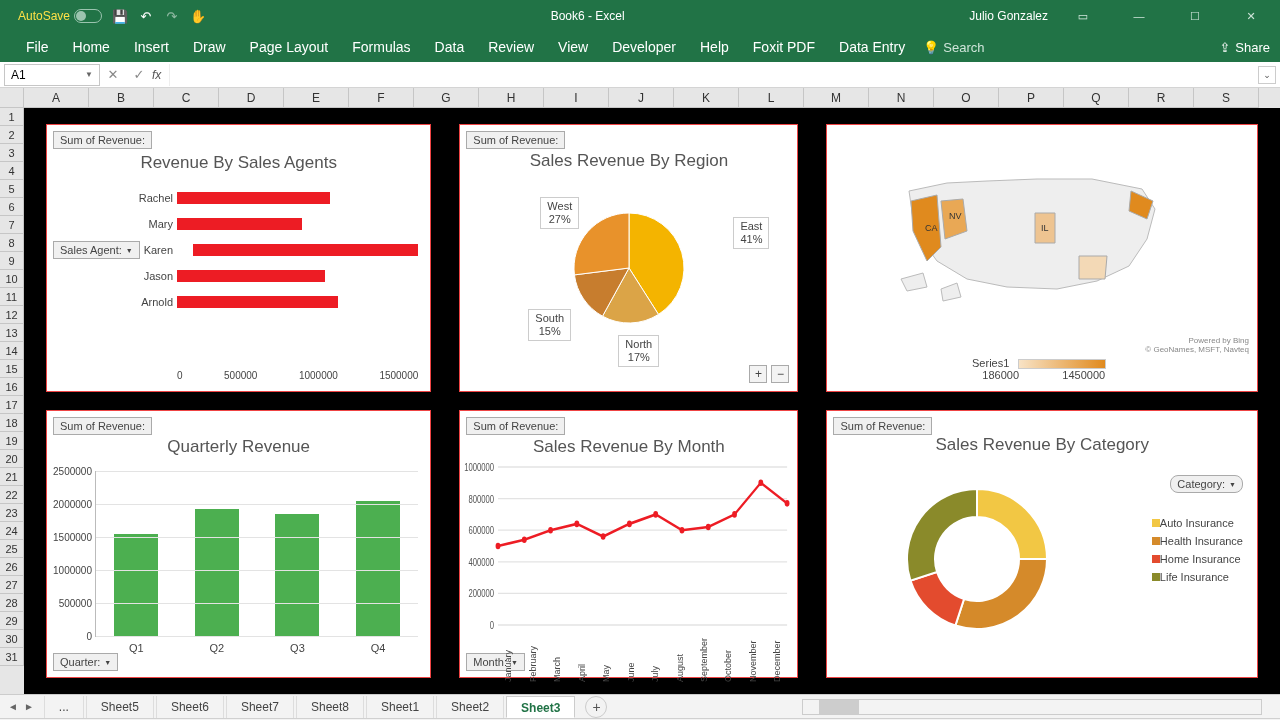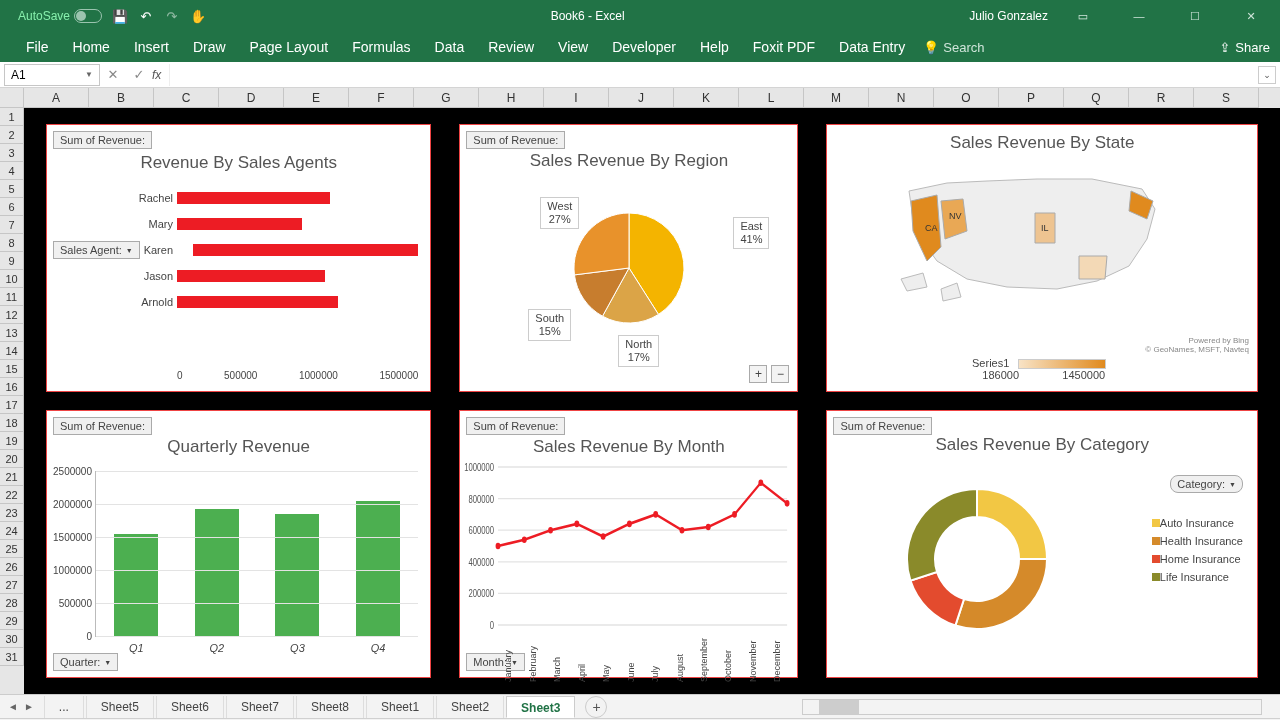--- a/index.html
+++ b/index.html
@@ -1,20 +1,20 @@
 <!DOCTYPE html>
 <html><head>
 <meta charset="utf-8">
 <style>
 * { margin: 0; padding: 0; box-sizing: border-box; font-family: 'Segoe UI', Arial, sans-serif; }
 body { background: #fff; overflow: hidden; width: 1280px; height: 720px; position: relative; }
 
 .titlebar { height: 32px; background: #217346; color: #fff; display: flex; align-items: center; font-size: 12px; }
 .titlebar .left { display: flex; align-items: center; gap: 10px; padding-left: 18px; }
-.autosave { display: flex; align-items: center; gap: 4px; color: #86efac; }
+.autosave { display: flex; align-items: center; gap: 4px; color: #fde047; }
 .autosave-toggle { width: 28px; height: 14px; border: 1px solid #9bc4af; border-radius: 8px; position: relative; }
 .autosave-toggle::after { content: ""; position: absolute; left: 1px; top: 1px; width: 10px; height: 10px; border-radius: 50%; background: #9bc4af; }
 .qat-icon { width: 16px; height: 16px; display: inline-flex; align-items: center; justify-content: center; color: #fff; font-size: 13px; }
 .titlebar .center { flex: 1; text-align: center; color: #fff; }
 .titlebar .right { display: flex; align-items: center; gap: 14px; padding-right: 8px; }
 .win-btn { width: 42px; height: 32px; display: flex; align-items: center; justify-content: center; color: #cfe5da; font-size: 11px; }
 
 .ribbon { height: 30px; background: #217346; display: flex; align-items: center; color: #fff; font-size: 14px; padding-left: 14px; gap: 0; }
 .ribbon-tab { padding: 0 12px; height: 30px; display: flex; align-items: center; cursor: pointer; }
 .ribbon .tell { display: flex; align-items: center; gap: 4px; margin-left: 6px; color: #cfe5da; font-size: 13px; }
@@ -52,21 +52,21 @@
 .pie-label { position: absolute; border: 1px solid #ccc; padding: 2px 6px; font-size: 11px; text-align: center; background: #fff; line-height: 1.2; }
 .zoom-btns { position: absolute; right: 8px; bottom: 8px; display: flex; gap: 4px; }
 .zoom-btns div { width: 18px; height: 18px; border: 1px solid #aaa; background: #f3f3f3; text-align: center; line-height: 16px; font-size: 12px; }
 
 
 .colchart { position: absolute; left: 48px; right: 12px; top: 60px; bottom: 40px; border-left: 1px solid #bbb; border-bottom: 1px solid #bbb; }
 .colchart .grid { position: absolute; left: 0; right: 0; border-top: 1px solid #e3e3e3; }
 .colchart .ytick { position: absolute; left: -52px; width: 48px; text-align: right; font-size: 10px; transform: translateY(-50%); }
 .colchart .bars { position: absolute; inset: 0; display: flex; justify-content: space-around; align-items: flex-end; }
 .colchart .bar { width: 44px; background: #4caf50; }
-.colchart .xcat { position: absolute; bottom: -18px; left: 0; right: 0; display: flex; justify-content: space-around; font-size: 11px; font-style: italic; }
+.colchart .xcat { position: absolute; bottom: -18px; left: 0; right: 0; display: flex; justify-content: space-around; font-size: 11px; }
 
 
 .linechart { position: absolute; left: 38px; right: 10px; top: 56px; bottom: 52px; }
 .linechart .xlabels { position: absolute; left: 0; right: 0; bottom: -52px; display: flex; justify-content: space-between; }
 .linechart .xlabels span { font-size: 9px; transform: rotate(-90deg); transform-origin: center; width: 20px; text-align: left; white-space: nowrap; }
 
 
 .donut-wrap { position: absolute; left: 70px; top: 56%; transform: translateY(-50%); }
 .legend { position: absolute; right: 14px; top: 100px; font-size: 11px; }
 .legend-item { display: flex; align-items: center; margin: 6px 0; }
@@ -266,21 +266,20 @@
       <div class="pie-label" style="left:158px; bottom:24px;">North<br>17%</div>
       <div class="pie-label" style="left:68px; bottom:50px;">South<br>15%</div>
       <div class="pie-label" style="left:80px; top:72px;">West<br>27%</div>
       <div class="zoom-btns">
         <div>+</div>
         <div>−</div>
       </div>
     </div>
 
     <div class="panel">
-      <div class="chart-title" style="margin-top:8px;">Sales Revenue By State</div>
       <div class="map-wrap">
         <svg width="280" height="150" viewBox="0 0 280 150">
           <path d="M12 30 L50 22 L90 20 L140 18 L195 18 L245 28 L258 48 L250 78 L232 105 L200 120 L160 128 L110 126 L70 118 L40 100 L18 70 Z" fill="#eee" stroke="#bbb"></path>
           <path d="M14 40 L40 34 L44 86 L30 100 L16 70 Z" fill="#e08a1e" stroke="#aaa"></path>
           <path d="M44 40 L66 38 L70 70 L48 78 Z" fill="#e9a855" stroke="#aaa"></path>
           <path d="M138 52 L158 52 L158 82 L138 82 Z" fill="#eec491" stroke="#aaa"></path>
           <path d="M234 30 L256 40 L250 58 L232 50 Z" fill="#e08a1e" stroke="#aaa"></path>
           <path d="M182 95 L210 95 L208 118 L182 118 Z" fill="#f3d9b6" stroke="#aaa"></path>
           <text x="28" y="70" font-size="9" fill="#333">CA</text>
           <text x="52" y="58" font-size="9" fill="#333">NV</text>

